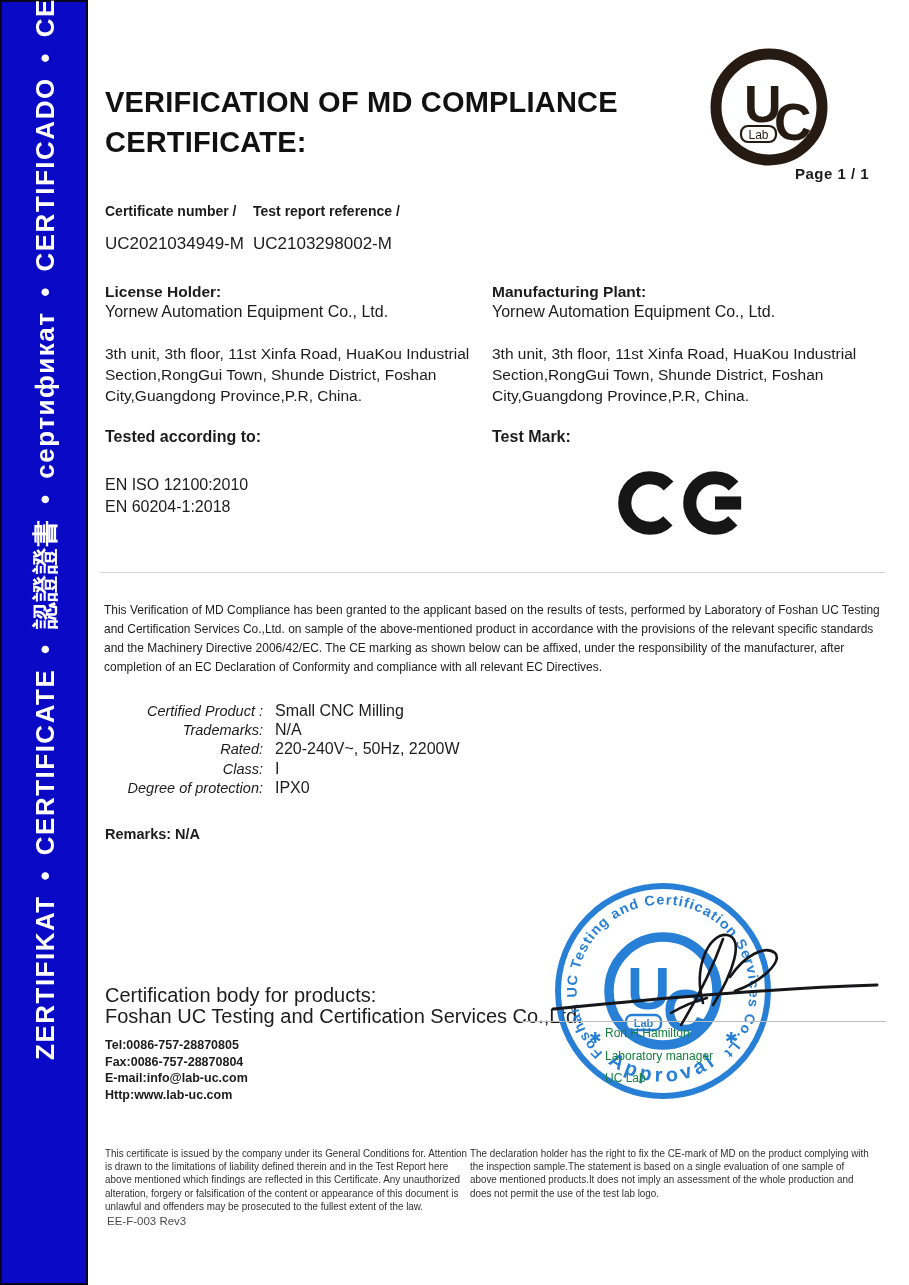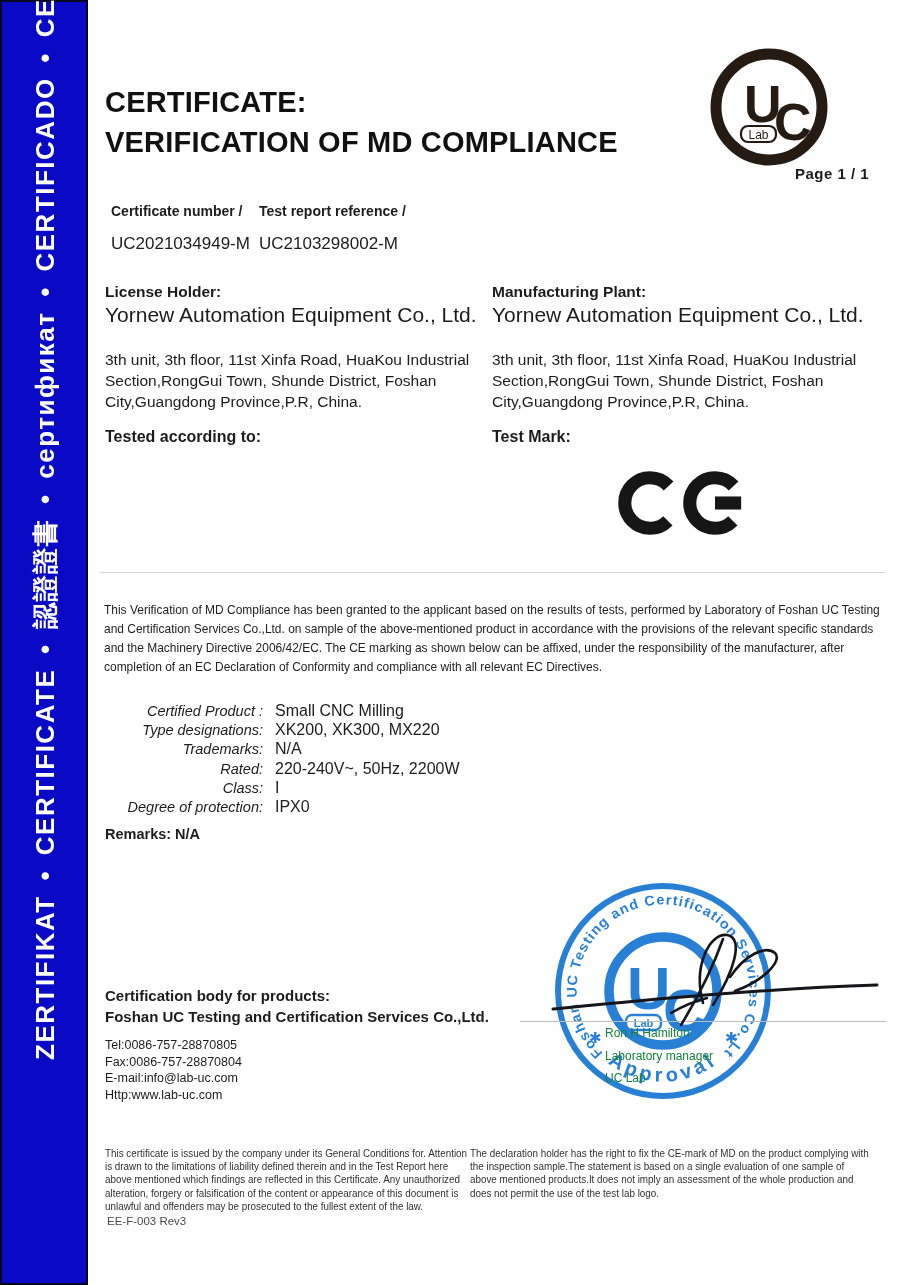--- a/index.html
+++ b/index.html
@@ -17,50 +17,50 @@
   .sideband-text {
     position:absolute; left:26px; top:1058px; transform:rotate(-90deg);
     transform-origin:left top; white-space:nowrap;
     font-size:26px; font-weight:bold; color:#ffffff; letter-spacing:1.5px; word-spacing:6px;
   }
   
   .title { position:absolute; left:105px; top:82px; font-size:29px; font-weight:bold; color:#111; line-height:40px; letter-spacing:0.2px; }
   .uclogo { position:absolute; left:708px; top:46px; }
   .pagelabel { position:absolute; left:795px; top:165px; font-size:15px; font-weight:bold; letter-spacing:0.5px; }
   
-  .meta-field { position:absolute; top:203px;margin-left:6px; }
+  .meta-field { position:absolute; top:203px; }
   .meta-field .lbl { font-size:14px; font-weight:bold; }
   .meta-field .val { font-size:17px; margin-top:15px; }
   .mf0 { left:105px; } .mf1 { left:253px; } .mf2 { left:492px; }
   
   .party { position:absolute; top:283px; width:385px; }
   .party .lbl { font-size:15.5px; font-weight:bold; }
-  .party .name { font-size:21px; margin-top:2px; }
+  .party .name { font-size:16px; margin-top:2px; }
   .party .addr { font-size:15.5px; margin-top:22px; line-height:21px; }
   .p-left { left:105px; } .p-right { left:492px; }
   
   .sec-label { position:absolute; font-size:16px; font-weight:bold; }
   .standards { position:absolute; left:105px; top:474px; font-size:16px; line-height:22px; }
   .ce-mark { position:absolute; left:618px; top:462px; }
   .rule-mid { position:absolute; left:100px; top:572px; width:785px; height:1px; background:#d4d4d4; }
   
   .grant {
     position:absolute; left:104px; top:600px; width:888px; font-size:13.6px;
     line-height:19px; color:#222; transform:scaleX(0.88); transform-origin:left top;
   }
   
   .spec { position:absolute; left:105px; top:702px; }
   .spec-row { display:flex; align-items:baseline; height:19.2px; }
   .spec-label { width:158px; text-align:right; font-size:14.5px; font-weight:normal; font-style:italic; }
   .spec-value { margin-left:12px; font-size:16px; }
   .remarks { position:absolute; left:105px; top:826px; font-size:14.5px; font-weight:bold; }
   
   .certbody { position:absolute; left:105px; top:985px; }
-  .certbody .h { font-size:15px; font-weight:bold; line-height:21px; }
-  .contacts { position:absolute; left:105px; top:1037px; font-size:12.5px; font-weight:normal; line-height:16.5px; }
+  .certbody .h { font-size:20px; font-weight:normal; line-height:21px; }
+  .contacts { position:absolute; left:105px; top:1037px; font-size:12.5px; font-weight:bold; line-height:16.5px; }
   
   .stamp { position:absolute; left:550px; top:878px; opacity:0.95; }
   .sig-rule { position:absolute; left:520px; top:1021px; width:366px; height:1px; background:#bdbdbd; }
   .signature { position:absolute; left:525px; top:925px; }
   .signatory { position:absolute; left:605px; top:1022px; font-size:12px; line-height:22.5px; color:#15803d; }
   
   .foot { position:absolute; top:1146px; font-size:11.6px; line-height:13.2px; color:#313131; transform:scaleX(0.85); transform-origin:left top; }
   .foot-left { left:105px; width:428px; }
   .foot-right { left:470px; width:470px; }
   .doccode { position:absolute; left:107px; top:1215px; font-size:11.5px; color:#4a4a4a; }
@@ -69,22 +69,22 @@
 </head>
 <body>
 
 <div class="page">
 
   <div class="sideband">
     <div class="sideband-text">ZERTIFIKAT • CERTIFICATE • 認證證書 • сертификат • CERTIFICADO • CERTIFICAT</div>
   </div>
 
   <div class="title">
+    <div>VERIFICATION OF MD COMPLIANCE</div>
     <div>CERTIFICATE:</div>
-    <div>VERIFICATION OF MD COMPLIANCE</div>
   </div>
 
   <div class="uclogo">
     <svg width="122" height="122" viewBox="0 0 122 122">
       <circle cx="61" cy="61" r="53" fill="none" stroke="#261b12" stroke-width="11"></circle>
       <text x="36" y="76" font-size="52" font-weight="bold" fill="#261b12">U</text>
       <text x="66" y="94" font-size="52" font-weight="bold" fill="#261b12">C</text>
       <rect x="33" y="80" width="35" height="16" rx="7" fill="#ffffff" stroke="#261b12" stroke-width="2.2"></rect>
       <text x="50.5" y="92.5" font-size="12" text-anchor="middle" fill="#261b12">Lab</text>
     </svg>
@@ -115,42 +115,42 @@
     <div class="lbl">Manufacturing Plant:</div>
     <div class="name">Yornew Automation Equipment Co., Ltd.</div>
     <div class="addr">
       <div>3th unit, 3th floor, 11st Xinfa Road, HuaKou Industrial</div>
       <div>Section,RongGui Town, Shunde District, Foshan</div>
       <div>City,Guangdong Province,P.R, China.</div>
     </div>
   </div>
 
   <div class="sec-label" style="left:105px; top:428px;">Tested according to:</div>
+  <div class="standards">
+    <div>EN ISO 12100:2010</div>
+    <div>EN 60204-1:2018</div>
+  </div>
   <div class="sec-label" style="left:492px; top:428px;">Test Mark:</div>
 
   <div class="ce-mark">
     <svg width="128" height="82" viewBox="0 0 132 78">
       <circle cx="33" cy="39" r="26" fill="none" stroke="#161616" stroke-width="13.5" stroke-dasharray="123 40.4" stroke-dashoffset="-20.2"></circle>
       <circle cx="100" cy="39" r="26" fill="none" stroke="#161616" stroke-width="13.5" stroke-dasharray="123 40.4" stroke-dashoffset="-20.2"></circle>
       <line x1="100" y1="39" x2="127" y2="39" stroke="#161616" stroke-width="13.5"></line>
     </svg>
   </div>
 
   <div class="rule-mid"></div>
 
   <div class="grant">This Verification of MD Compliance has been granted to the applicant based on the results of tests, performed by Laboratory of Foshan UC Testing and Certification Services Co.,Ltd. on sample of the above-mentioned product in accordance with the provisions of the relevant specific standards and the Machinery Directive 2006/42/EC. The CE marking as shown below can be affixed, under the responsibility of the manufacturer, after completion of an EC Declaration of Conformity and compliance with all relevant EC Directives.</div>
 
   <div class="spec">
     <div class="spec-row">
       <span class="spec-label">Certified Product :</span>
       <span class="spec-value">Small CNC Milling</span>
-    </div>
-    <div class="spec-row">
-      <span class="spec-label">Type designations:</span>
-      <span class="spec-value">XK200, XK300, MX220</span>
     </div>
     <div class="spec-row">
       <span class="spec-label">Trademarks:</span>
       <span class="spec-value">N/A</span>
     </div>
     <div class="spec-row">
       <span class="spec-label">Rated:</span>
       <span class="spec-value">220-240V~, 50Hz, 2200W</span>
     </div>
     <div class="spec-row">

